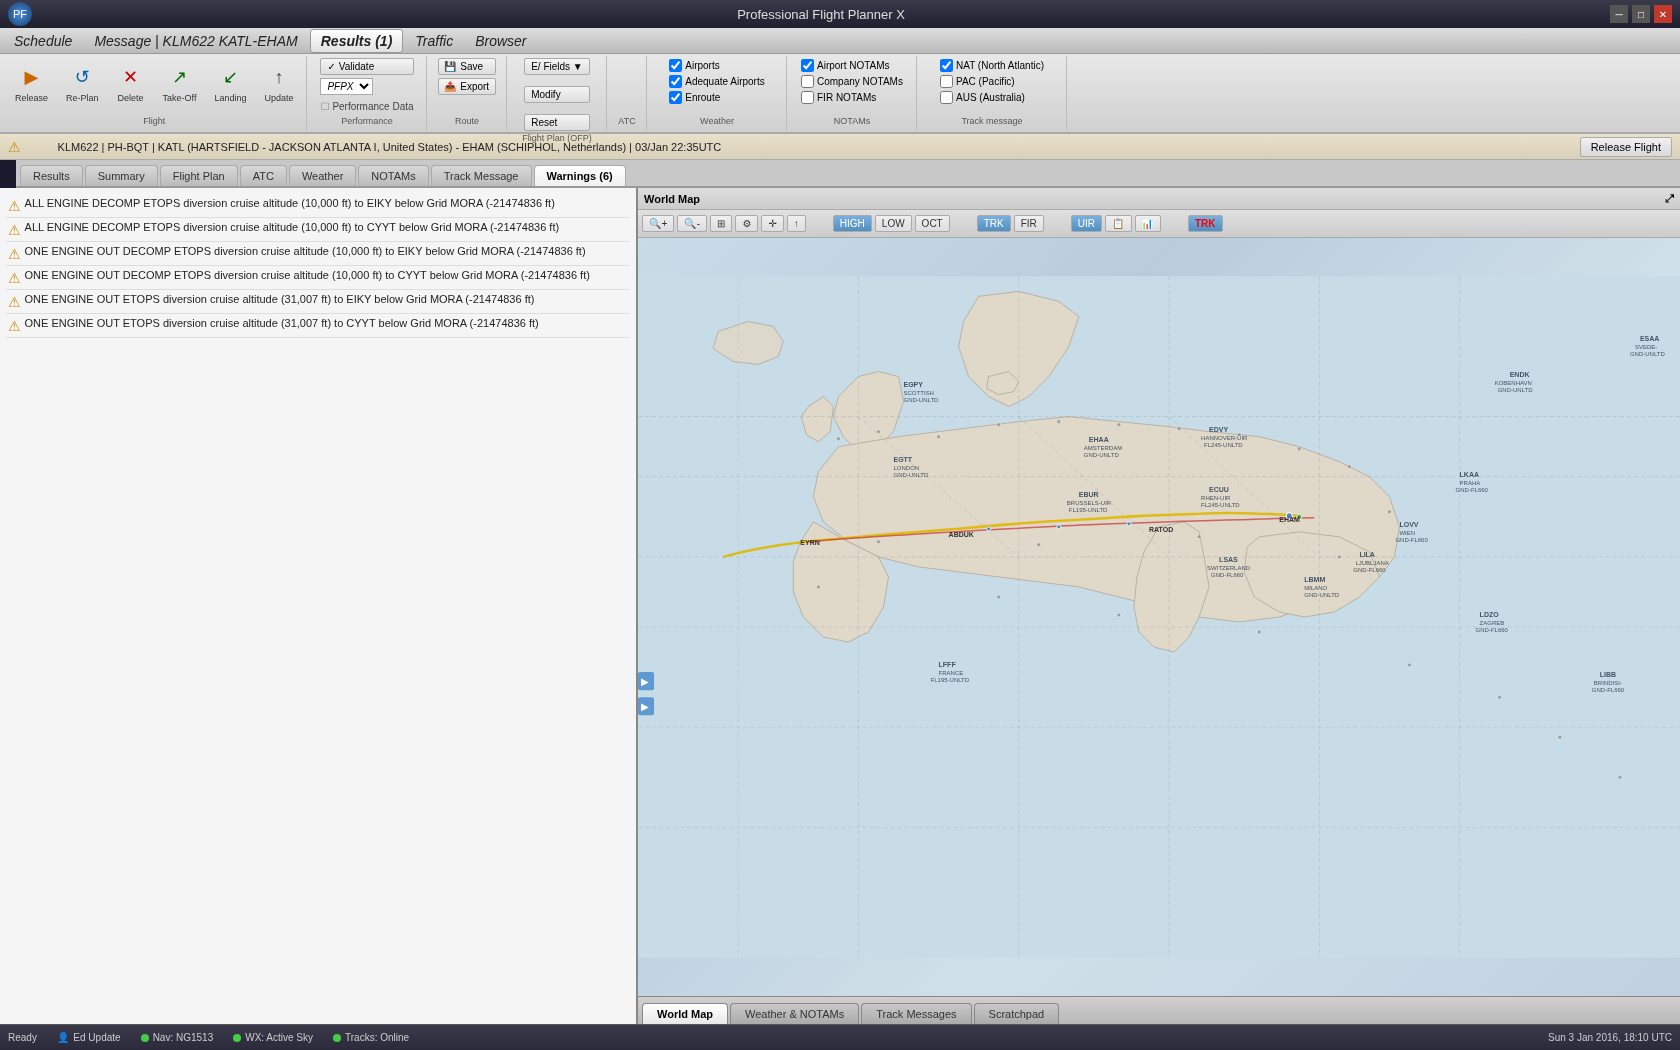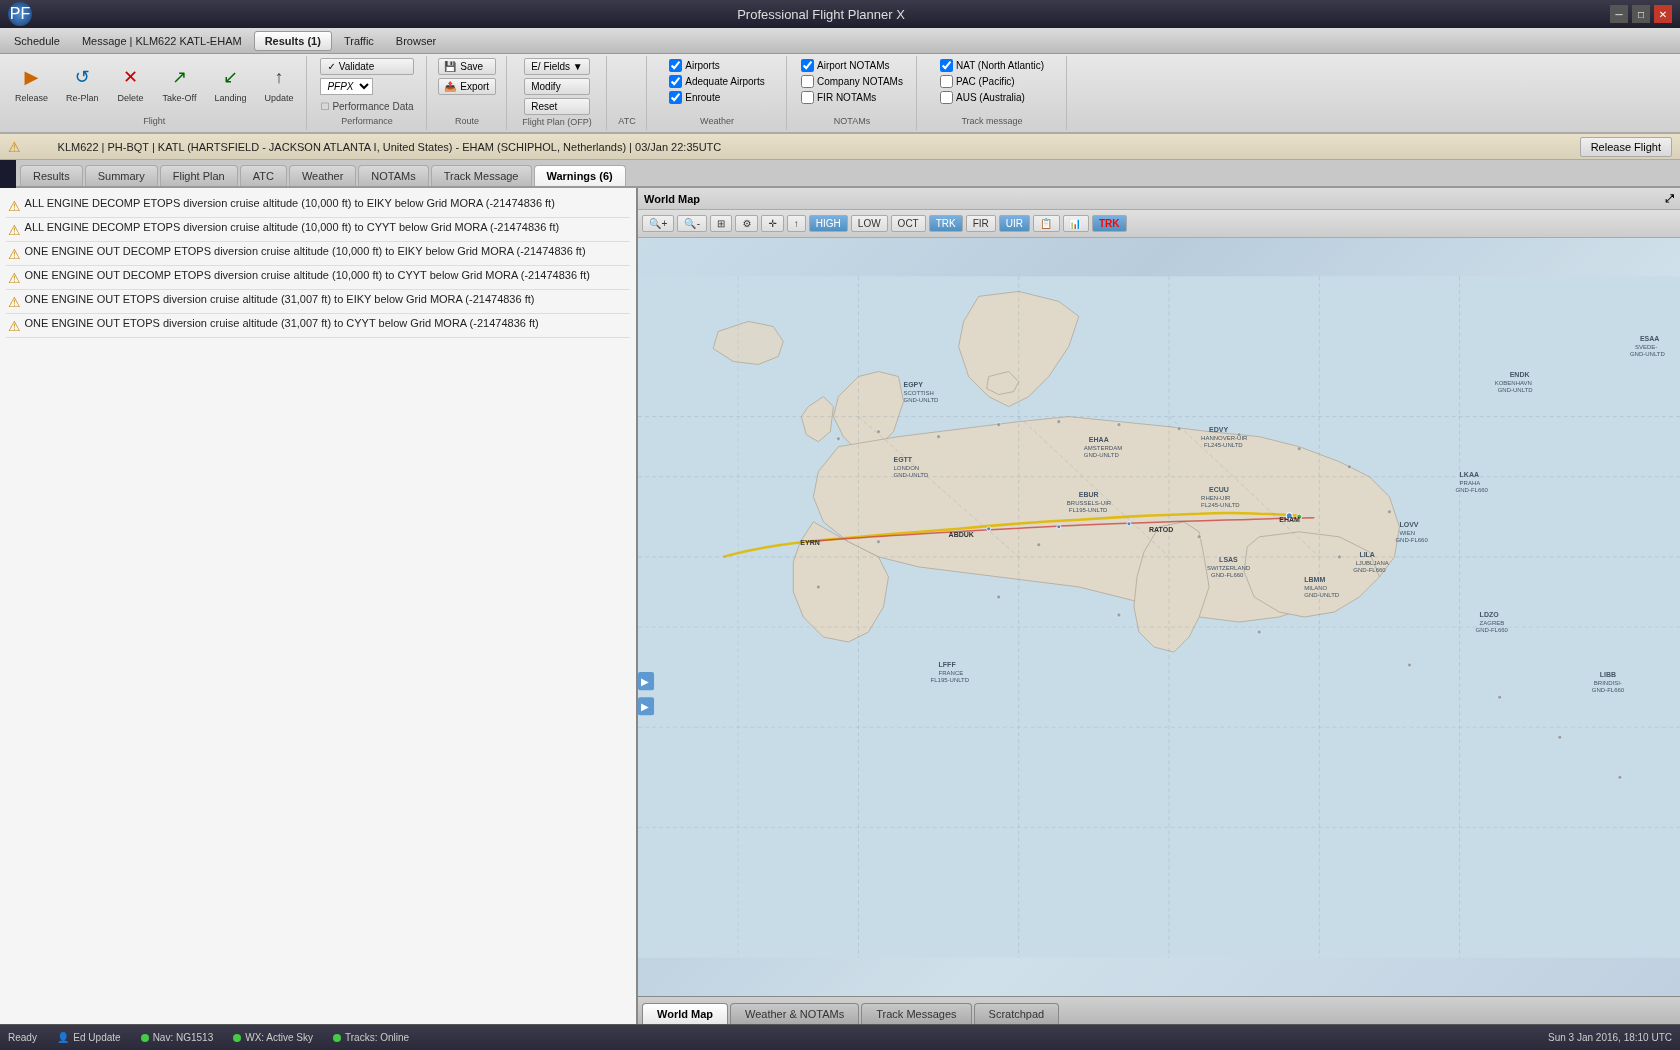--- a/index.html
+++ b/index.html
@@ -4,36 +4,36 @@
   <style>
     * { margin: 0; padding: 0; box-sizing: border-box; }
     body { width: 1680px; height: 1050px; overflow: hidden; font-family: 'Segoe UI', Tahoma, Arial, sans-serif; font-size: 11px; background: #1a1a2e; color: #000; }
 
     
     #title-bar {
       height: 28px; background: linear-gradient(to bottom, #3a3a4a, #1e1e2e);
       display: flex; align-items: center; justify-content: space-between;
       padding: 0 8px; color: #ccc;
     }
-    #title-bar .logo { width: 24px; height: 24px; background: radial-gradient(circle, #4a90d9, #1a3a6a); border-radius: 50%; display: flex; align-items: center; justify-content: center; color: white; font-size: 16px; }
+    #title-bar .logo { width: 24px; height: 24px; background: radial-gradient(circle, #4a90d9, #1a3a6a); border-radius: 50%; display: flex; align-items: center; justify-content: center; color: white; font-size: 11px; }
     #title-bar .title { flex: 1; text-align: center; font-size: 13px; color: #ddd; }
     #title-bar .win-controls { display: flex; gap: 4px; }
     #title-bar .win-btn { width: 18px; height: 18px; border: none; cursor: pointer; font-size: 10px; display: flex; align-items: center; justify-content: center; }
     #title-bar .win-btn.min { background: #555; color: #fff; }
     #title-bar .win-btn.max { background: #555; color: #fff; }
     #title-bar .win-btn.close { background: #c0392b; color: #fff; }
 
     
     #menu-bar {
       height: 26px; background: linear-gradient(to bottom, #ddd, #bbb);
       display: flex; align-items: center; padding: 0 4px; gap: 2px;
       border-bottom: 1px solid #999;
     }
     .menu-item {
-      padding: 3px 10px; cursor: pointer; border-radius: 3px; font-size: 11px; color: #222;
+      padding: 3px 10px; cursor: pointer; border-radius: 3px; font-size: 14px; color: #222; font-style: italic;
     }
     .menu-item.active { background: linear-gradient(to bottom, #fff, #e0e0e0); border: 1px solid #999; font-weight: bold; }
 
     
     #toolbar {
       height: 80px; background: linear-gradient(to bottom, #e8e8e8, #d0d0d0);
       display: flex; align-items: stretch; border-bottom: 2px solid #aaa;
       padding: 2px;
     }
     .toolbar-group {
@@ -125,21 +125,21 @@
     #map-toolbar {
       height: 28px; background: linear-gradient(to bottom, #e0e0e0, #ccc);
       display: flex; align-items: center; padding: 0 4px; gap: 3px;
       border-bottom: 1px solid #aaa;
     }
     .map-btn {
       padding: 2px 6px; background: linear-gradient(to bottom, #f0f0f0, #ddd);
       border: 1px solid #aaa; cursor: pointer; font-size: 10px; border-radius: 2px;
       color: #333;
     }
-    .map-btn.active { background: linear-gradient(to bottom, #7ab0e0, #5090c0); color: white; }
+    .map-btn.active { background: linear-gradient(to bottom, #7ab0e0, #5090c0); color: white; margin-left: 24px; }
 
     #map-canvas {
       width: 100%; height: calc(100% - 50px - 28px); position: relative;
       overflow: hidden;
     }
 
     
     .map-bg {
       width: 100%; height: 100%;
       background: linear-gradient(135deg, #c8dce8 0%, #b8ccdc 30%, #d0e0ea 60%, #c0d0e0 100%);
@@ -250,21 +250,21 @@
       </div>
       <div class="ribbon-btn">
         <span>📤</span>
         <span>Export</span>
       </div>
     </div>
     <div class="toolbar-group-label">Route</div>
   </div>
 
   <div class="toolbar-group" style="min-width:100px;">
-    <div class="section-content" style="display:flex;flex-direction:column;gap:3px;">
+    <div class="section-content" style="display:flex;flex-direction:column;gap:11px;">
       <div class="ribbon-btn">
         <span>E/ Fields ▼</span>
       </div>
       <div class="ribbon-btn">
         <span>Modify</span>
       </div>
       <div class="ribbon-btn">
         <span>Reset</span>
       </div>
     </div>

